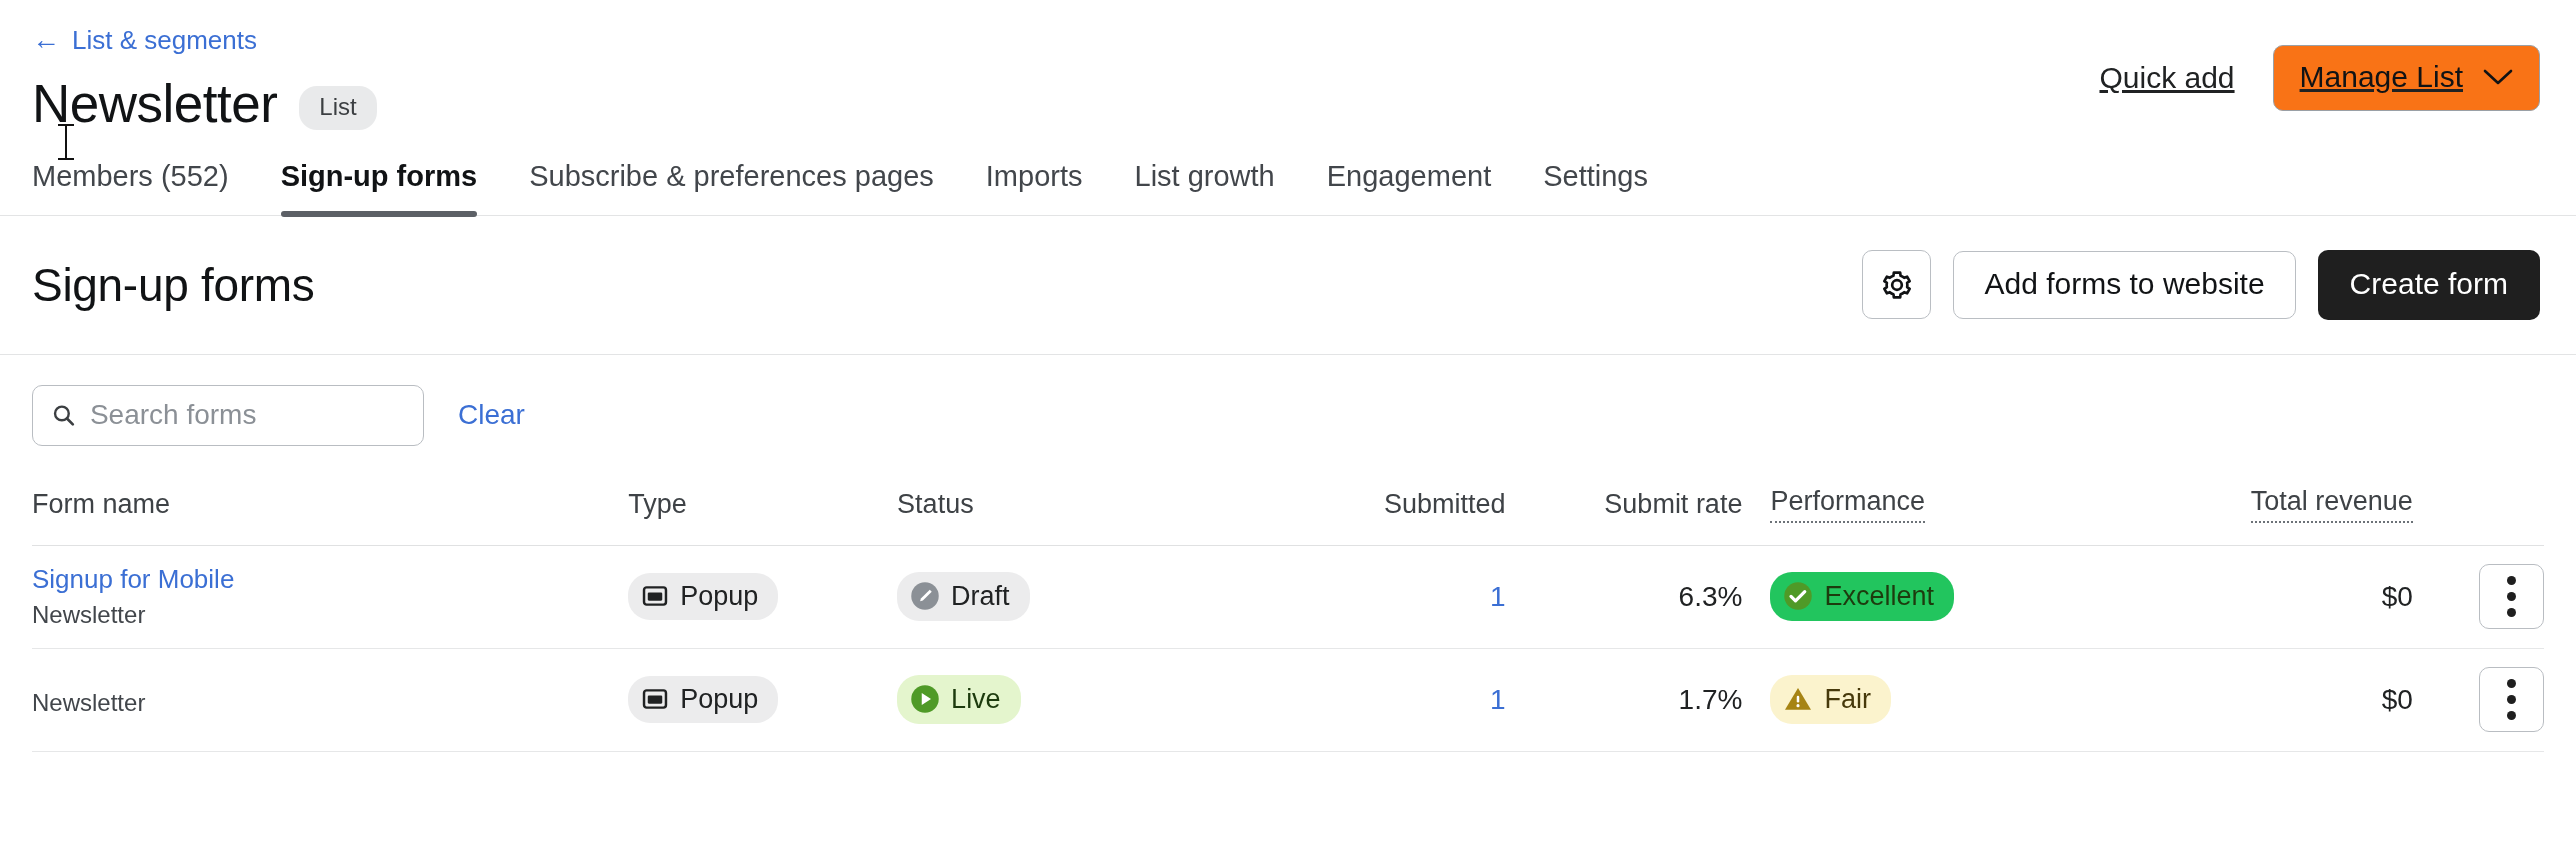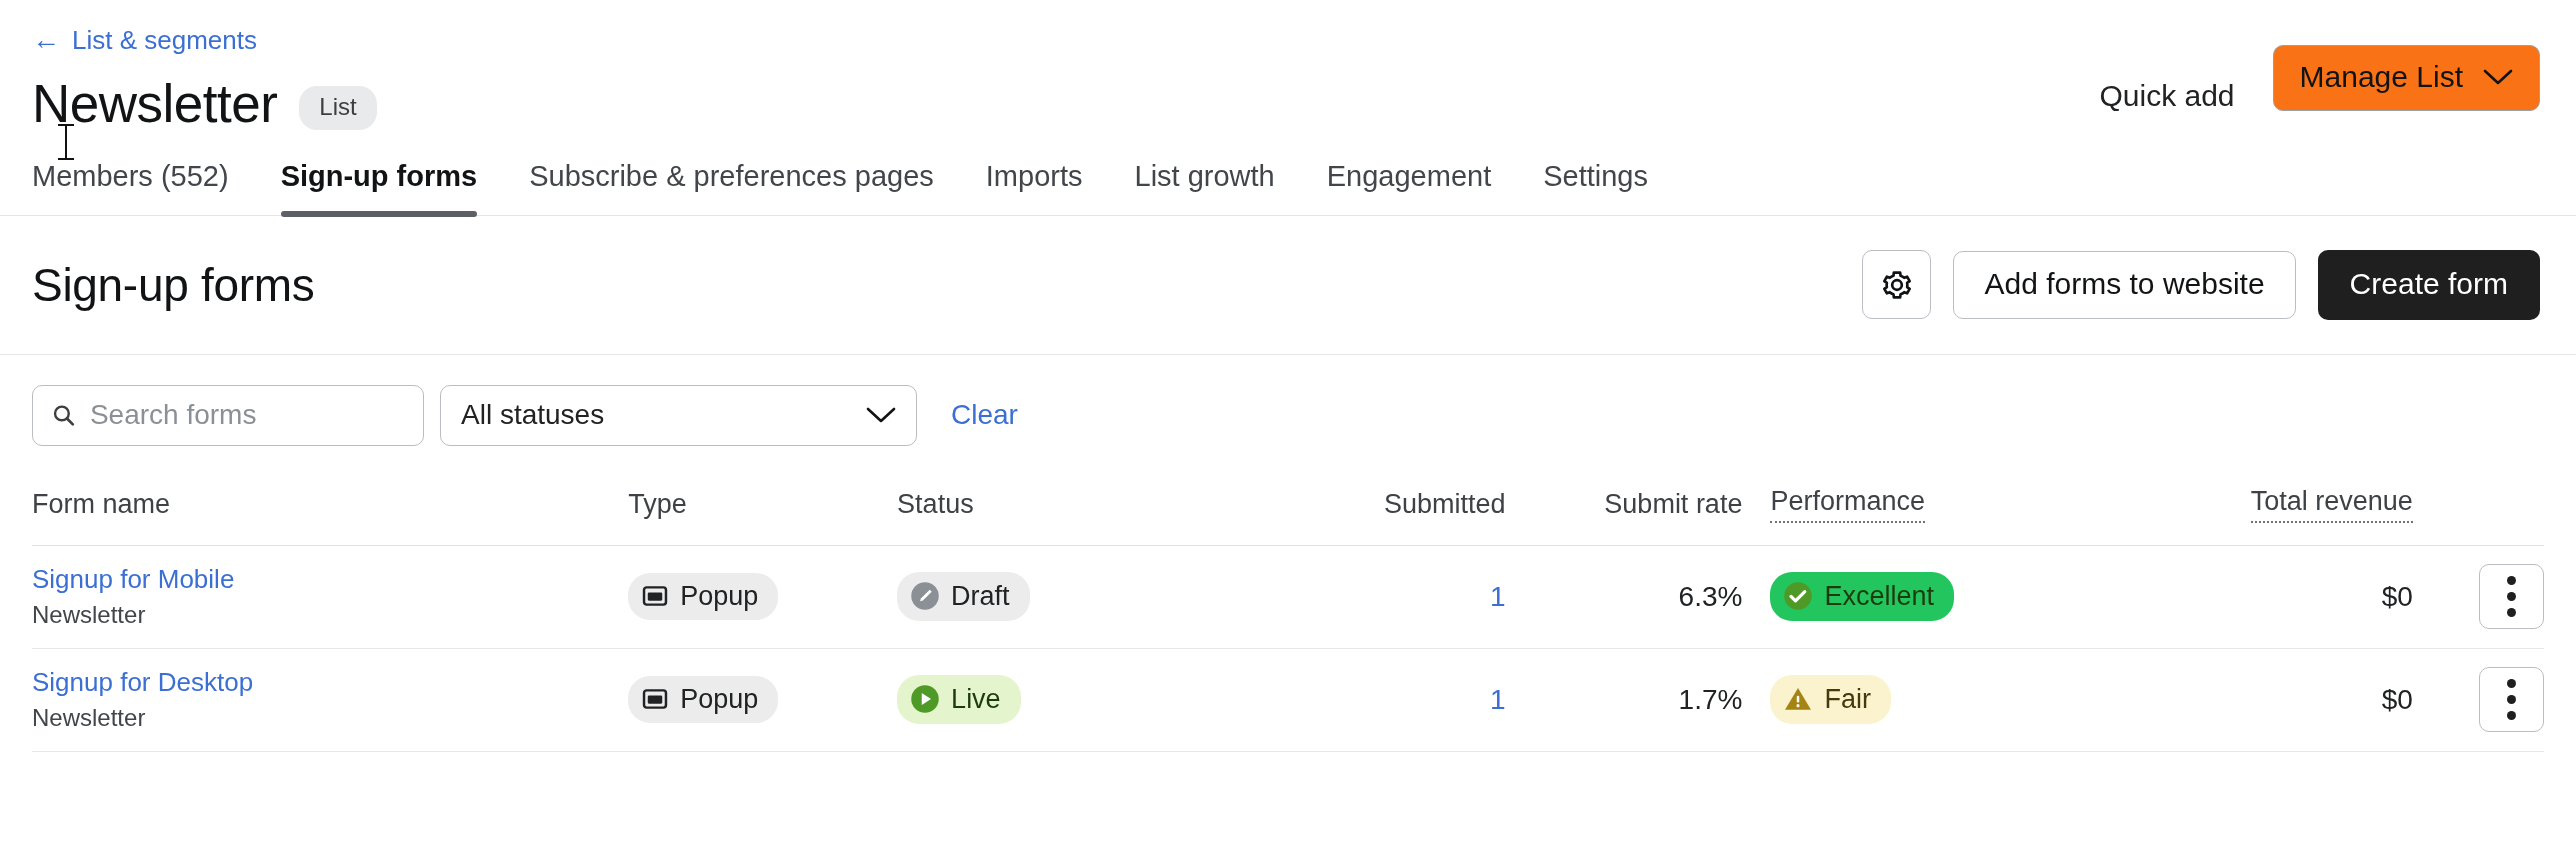--- a/index.html
+++ b/index.html
@@ -67,22 +67,23 @@
   }
   .ibeam .stem { left: 8px; top: 3px; width: 2px; height: 34px; }
   .ibeam .capT { left: 1px; top: 2px; width: 16px; height: 2px; }
   .ibeam .capB { left: 1px; top: 36px; width: 16px; height: 2px; }
 
   .topright {
     position: absolute;
     right: 36px;
     top: 45px;
     display: flex;
-    align-items: flex-end;
+    align-items: center;
     gap: 38px;
+    text-decoration: underline;
   }
   .quick-add {
     font-size: 30px;
     color: #202223;
     line-height: 1;
     cursor: pointer;
   }
   .manage-btn {
     display: inline-flex;
     align-items: center;
@@ -352,26 +353,20 @@
   <div class="filters">
 
     <div class="search-wrap">
       <svg width="28" height="28" viewBox="0 0 24 24">
         <circle cx="10.5" cy="10.5" r="6.6" fill="none" stroke="#3c3f42" stroke-width="2.3"></circle>
         <line x1="15.4" y1="15.4" x2="21" y2="21" stroke="#3c3f42" stroke-width="2.6" stroke-linecap="round"></line>
       </svg>
       <input type="text" placeholder="Search forms" style="">
     </div>
 
-    <div class="select-wrap">
-      <span class="sel-label">All statuses</span>
-      <svg class="chev" width="30" height="18" viewBox="0 0 30 18">
-        <path d="M2 3 L15 15 L28 3" fill="none" stroke="#111315" stroke-width="2.6" stroke-linecap="round" stroke-linejoin="round"></path>
-      </svg>
-    </div>
 
     <a class="clear-link" href="#">Clear</a>
   </div>
 
   <div class="tbl">
 
     <div class="thead">
       <div class="tr">
         <div class="th c-name">Form name</div>
         <div class="th c-type">Type</div>
@@ -436,21 +431,20 @@
         <button class="kebab-btn">
           <span></span>
           <span></span>
           <span></span>
         </button>
       </div>
     </div>
 
     <div class="tr trow">
       <div class="td c-name">
-        <a class="form-link" href="#">Signup for Desktop</a>
         <div class="form-sub">Newsletter</div>
       </div>
 
       <div class="td c-type">
         <span class="badge grey">
           <svg width="28" height="28" viewBox="0 0 24 24">
             <rect x="2.6" y="4.6" width="18.8" height="14.8" rx="2.2" fill="none" stroke="#202223" stroke-width="2.1"></rect>
             <rect x="5.8" y="9" width="12.4" height="7" rx="1" fill="#202223"></rect>
           </svg>
           <span>Popup</span>

